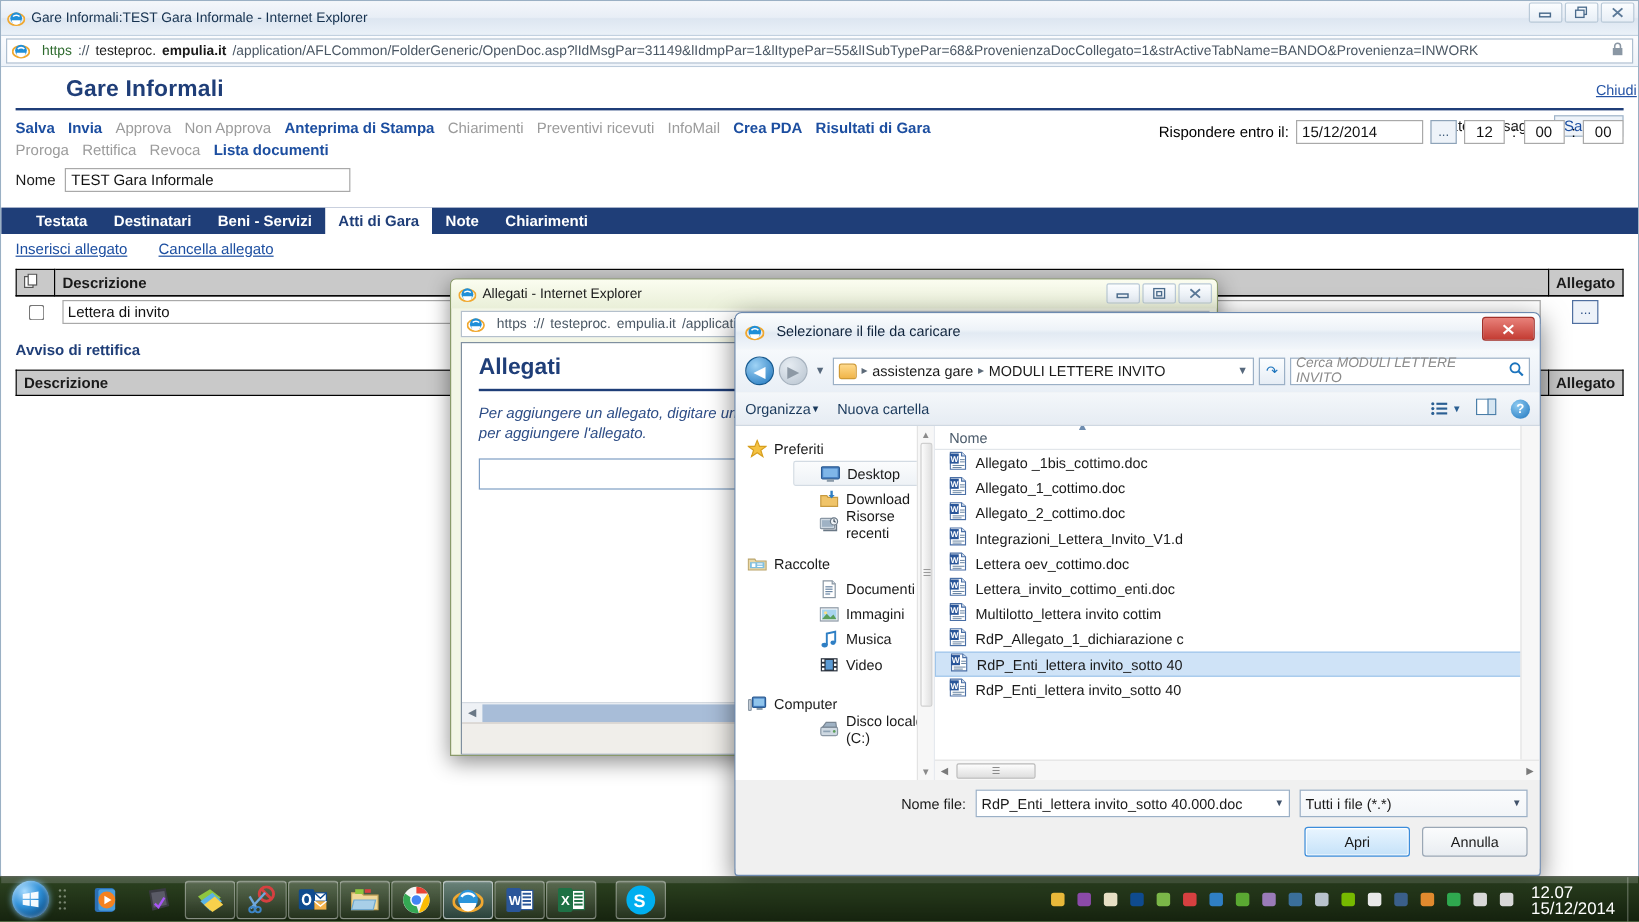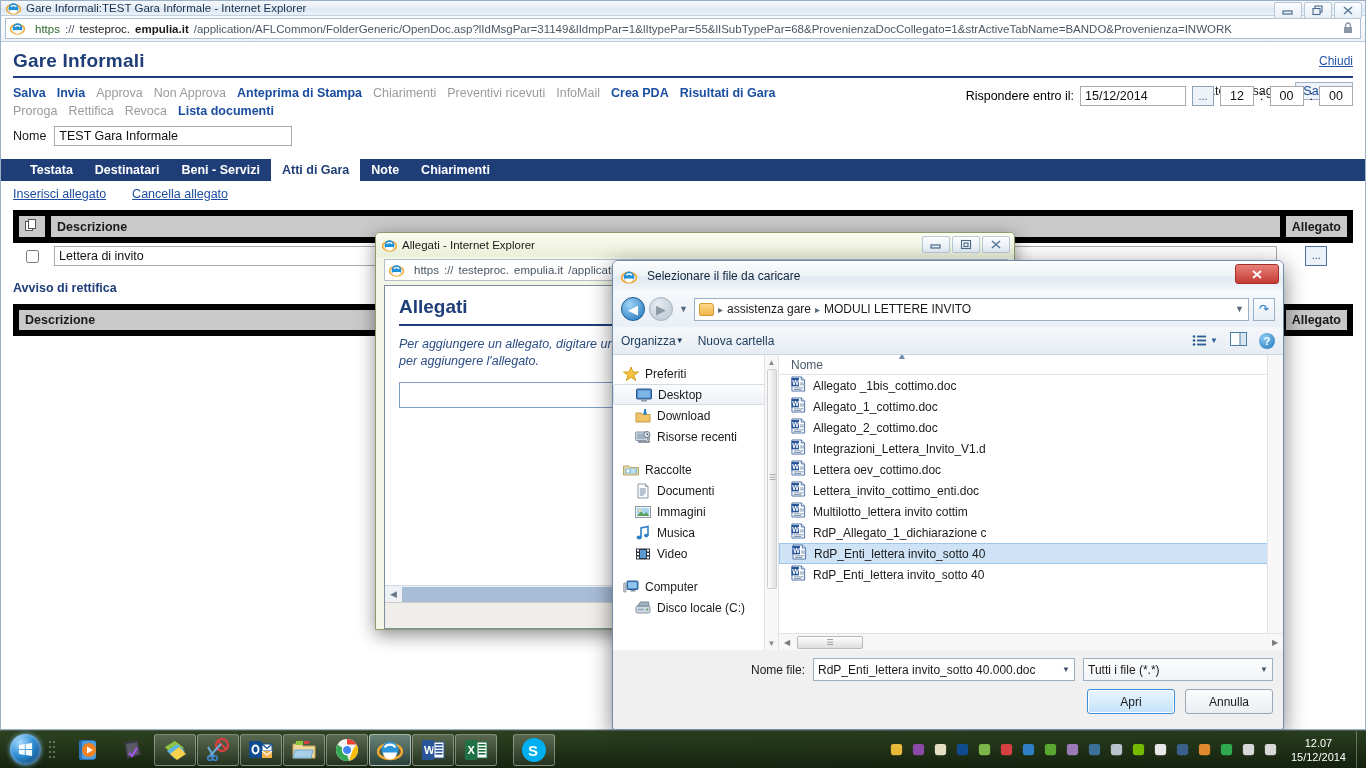--- a/index.html
+++ b/index.html
@@ -20,21 +20,21 @@
   }
 
   
   #ie-main {
     position:absolute; left:0; top:0; width:1366px; height:730px;
     background:#fdfdfd;
     border:1px solid #9ab0c4;
     box-shadow:0 0 12px rgba(0,0,0,.45);
   }
   .ie-titlebar {
-    height:15px;
+    height:29px;
     background:linear-gradient(to bottom,#f4f7fb 0%,#e8eef6 48%,#dde6f1 52%,#eaf1f8 100%);
     border-bottom:1px solid #c2d1e0;
     display:flex; align-items:center;
     padding-left:5px;
     font-size:11.5px; color:#15314f;
     position:relative;
   }
   .ie-logo {
     width:15px;height:15px;margin-right:5px;flex:0 0 auto;
     display:inline-block;
@@ -66,22 +66,22 @@
   }
   .addr-box .scheme { color:#2d6a2d; }
   .addr-box .host-b { color:#1a1a1a; font-weight:bold; }
   .addr-box .host-n { color:#1a1a1a; }
   .addr-lock { margin-left:auto; flex:0 0 auto; color:#6b7886; font-size:11px; padding-right:3px;}
 
   
   .app-body { background:#ffffff; height:calc(100% - 48px); position:relative; overflow:hidden; }
 
   .app-head {
-    padding:8px 12px 0 12px;
-    display:flex; align-items:flex-start; justify-content:space-between;
+    padding:8px 1px 0 12px;
+    display:flex; align-items:flex-start; justify-content:space-between;margin-left:42px;
   }
   .app-title { font-size:19px; font-weight:bold; color:#1f3e78; letter-spacing:.2px; }
   .chiudi-link { font-size:12px; color:#2453a5; text-decoration:underline; cursor:pointer; margin-top:4px;}
   .hr-blue { height:2px; background:#1f3e78; margin:4px 12px 0 12px; }
 
   .cmdbar { padding:6px 12px 0 12px; position:relative; }
   .cmdrow { display:flex; align-items:center; flex-wrap:nowrap; gap:11px; font-size:12.5px; line-height:18px; }
   .cmd-on  { color:#1c4ea0; cursor:pointer; font-weight:bold;}
   .cmd-off { color:#9b9b9b; cursor:default; }
 
@@ -115,21 +115,21 @@
     padding:3px 11px 3px 11px; cursor:pointer; line-height:16px;
   }
   .tab.active { background:#ffffff; color:#1f3e78; }
 
   .sublinks { display:flex; gap:26px; padding:6px 12px 0 12px; font-size:12.5px; }
   .sublinks a { color:#1c4ea0; text-decoration:underline; cursor:pointer; }
 
   .tbl { margin:9px 12px 0 12px; border-collapse:collapse; width:calc(100% - 24px); }
   .tbl th {
     background:#c9c9c9; color:#1a1a1a; font-size:12.5px; font-weight:bold;
-    text-align:left; padding:3px 6px; border:6px solid #000000;
+    text-align:left; padding:3px 6px; border:1px solid #000000;
     height:20px;
   }
   .tbl td { padding:3px 6px; font-size:12.5px; vertical-align:middle; }
   .col-chk { width:26px; text-align:center; }
   .col-all { width:48px; text-align:center; }
   .desc-input { width:100%; }
   .minibtn {
     border:1px solid #4f6fa0; background:#edf2f9; color:#2c4f86;
     width:22px; height:20px; font-size:11px; line-height:17px; text-align:center; cursor:pointer; display:inline-block;
   }
@@ -242,21 +242,21 @@
     display:flex;align-items:center;justify-content:center; cursor:pointer;
   }
 
   .fd-main { display:flex; height:295px; background:#fff; }
   .fd-side {
     width:166px; background:#fff; border-right:1px solid #dfe4ea;
     position:relative; overflow:hidden; padding-top:8px;
     font-size:12px; color:#1a1a1a;
   }
   .side-item { display:flex; align-items:center; gap:6px; height:21px; padding-left:10px; cursor:pointer; }
-  .side-item.lvl2 { padding-left:22px; }
+  .side-item.lvl2 { padding-left:22px;margin-left:48px; }
   .side-item.sel {
     background:linear-gradient(to bottom,#fbfcfd,#eef2f6);
     border:1px solid #d3dbe3; border-radius:2px; margin-right:6px;
   }
   .side-gap { height:12px; }
   .ico { width:16px;height:16px;flex:0 0 auto; display:inline-block;}
   .side-scroll {
     position:absolute; right:0; top:0; bottom:0; width:14px;
     background:#f7f7f7; border-left:1px solid #e3e3e3;
   }
@@ -338,21 +338,21 @@
     border:1px solid rgba(255,255,255,.35);
     background:linear-gradient(to bottom, rgba(255,255,255,.22), rgba(255,255,255,.06));
   }
   .tb-app.active {
     border:1px solid rgba(255,255,255,.55);
     background:linear-gradient(to bottom, rgba(200,230,255,.4), rgba(120,180,230,.2));
   }
   .tray { margin-left:auto; display:flex; align-items:center; gap:6px; padding-right:6px;}
   .tray .ti { width:16px;height:16px; cursor:pointer; }
   .clock {
-    color:#fff; font-size:11px; text-align:center; line-height:14px;
+    color:#fff; font-size:14px; line-height:14px;
     padding:0 10px 0 6px; cursor:pointer;
   }
   .showdesk { width:10px; height:38px; border-left:1px solid rgba(255,255,255,.3); }
 </style>
 </head>
 <body>
 
 <div id="desktop"></div>
 
 <div id="ie-main">
@@ -601,20 +601,29 @@
     <span class="navcaret">▼</span>
     <div class="crumbbar">
       <span class="crumb-folder"></span>
       <span class="crumb-sep">▸</span>
       <span class="crumb">assistenza gare</span>
       <span class="crumb-sep">▸</span>
       <span class="crumb">MODULI LETTERE INVITO</span>
       <span class="crumb-caret">▼</span>
     </div>
     <span class="refreshbtn">↷</span>
+    <div class="searchbox">
+      <span>Cerca MODULI LETTERE INVITO</span>
+      <span class="search-icn">
+        <svg width="13" height="13">
+            <circle cx="5.5" cy="5.5" r="3.8" fill="none" stroke="#1c74bd" stroke-width="1.5"></circle>
+            <path d="M8.4 8.4 L12 12" stroke="#1c74bd" stroke-width="1.8"></path>
+          </svg>
+      </span>
+    </div>
   </div>
 
   <div class="fd-toolbar">
     <span class="tb-item">
       <span>Organizza</span>
       <span style="font-size:8px">▼</span>
     </span>
     <span class="tb-item">Nuova cartella</span>
     <span class="tb-right">
       <span class="viewicn">

